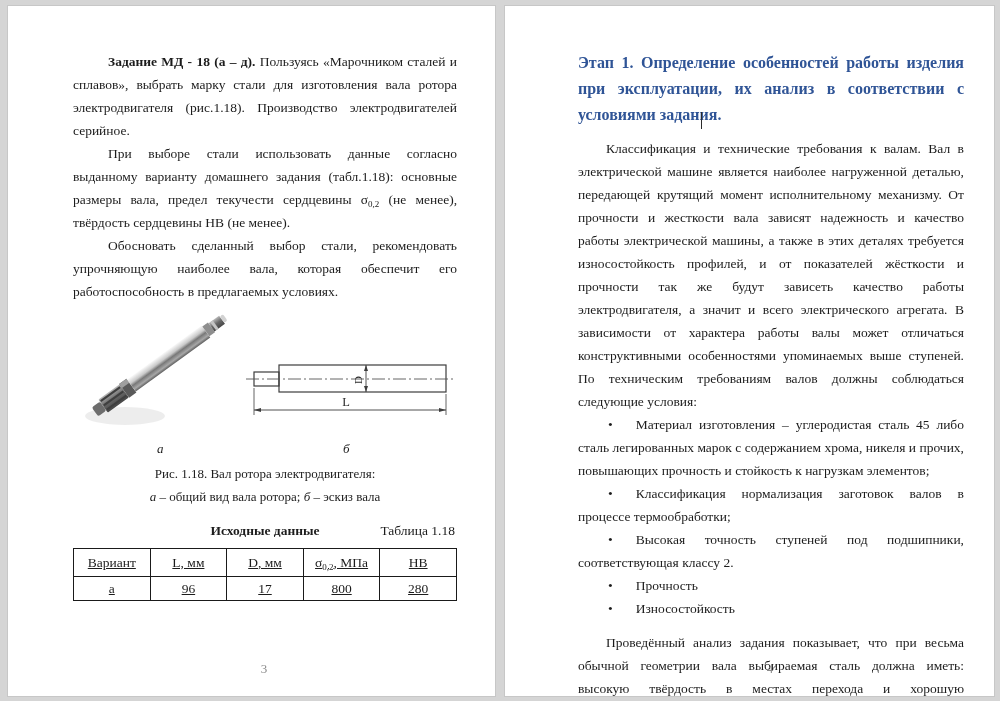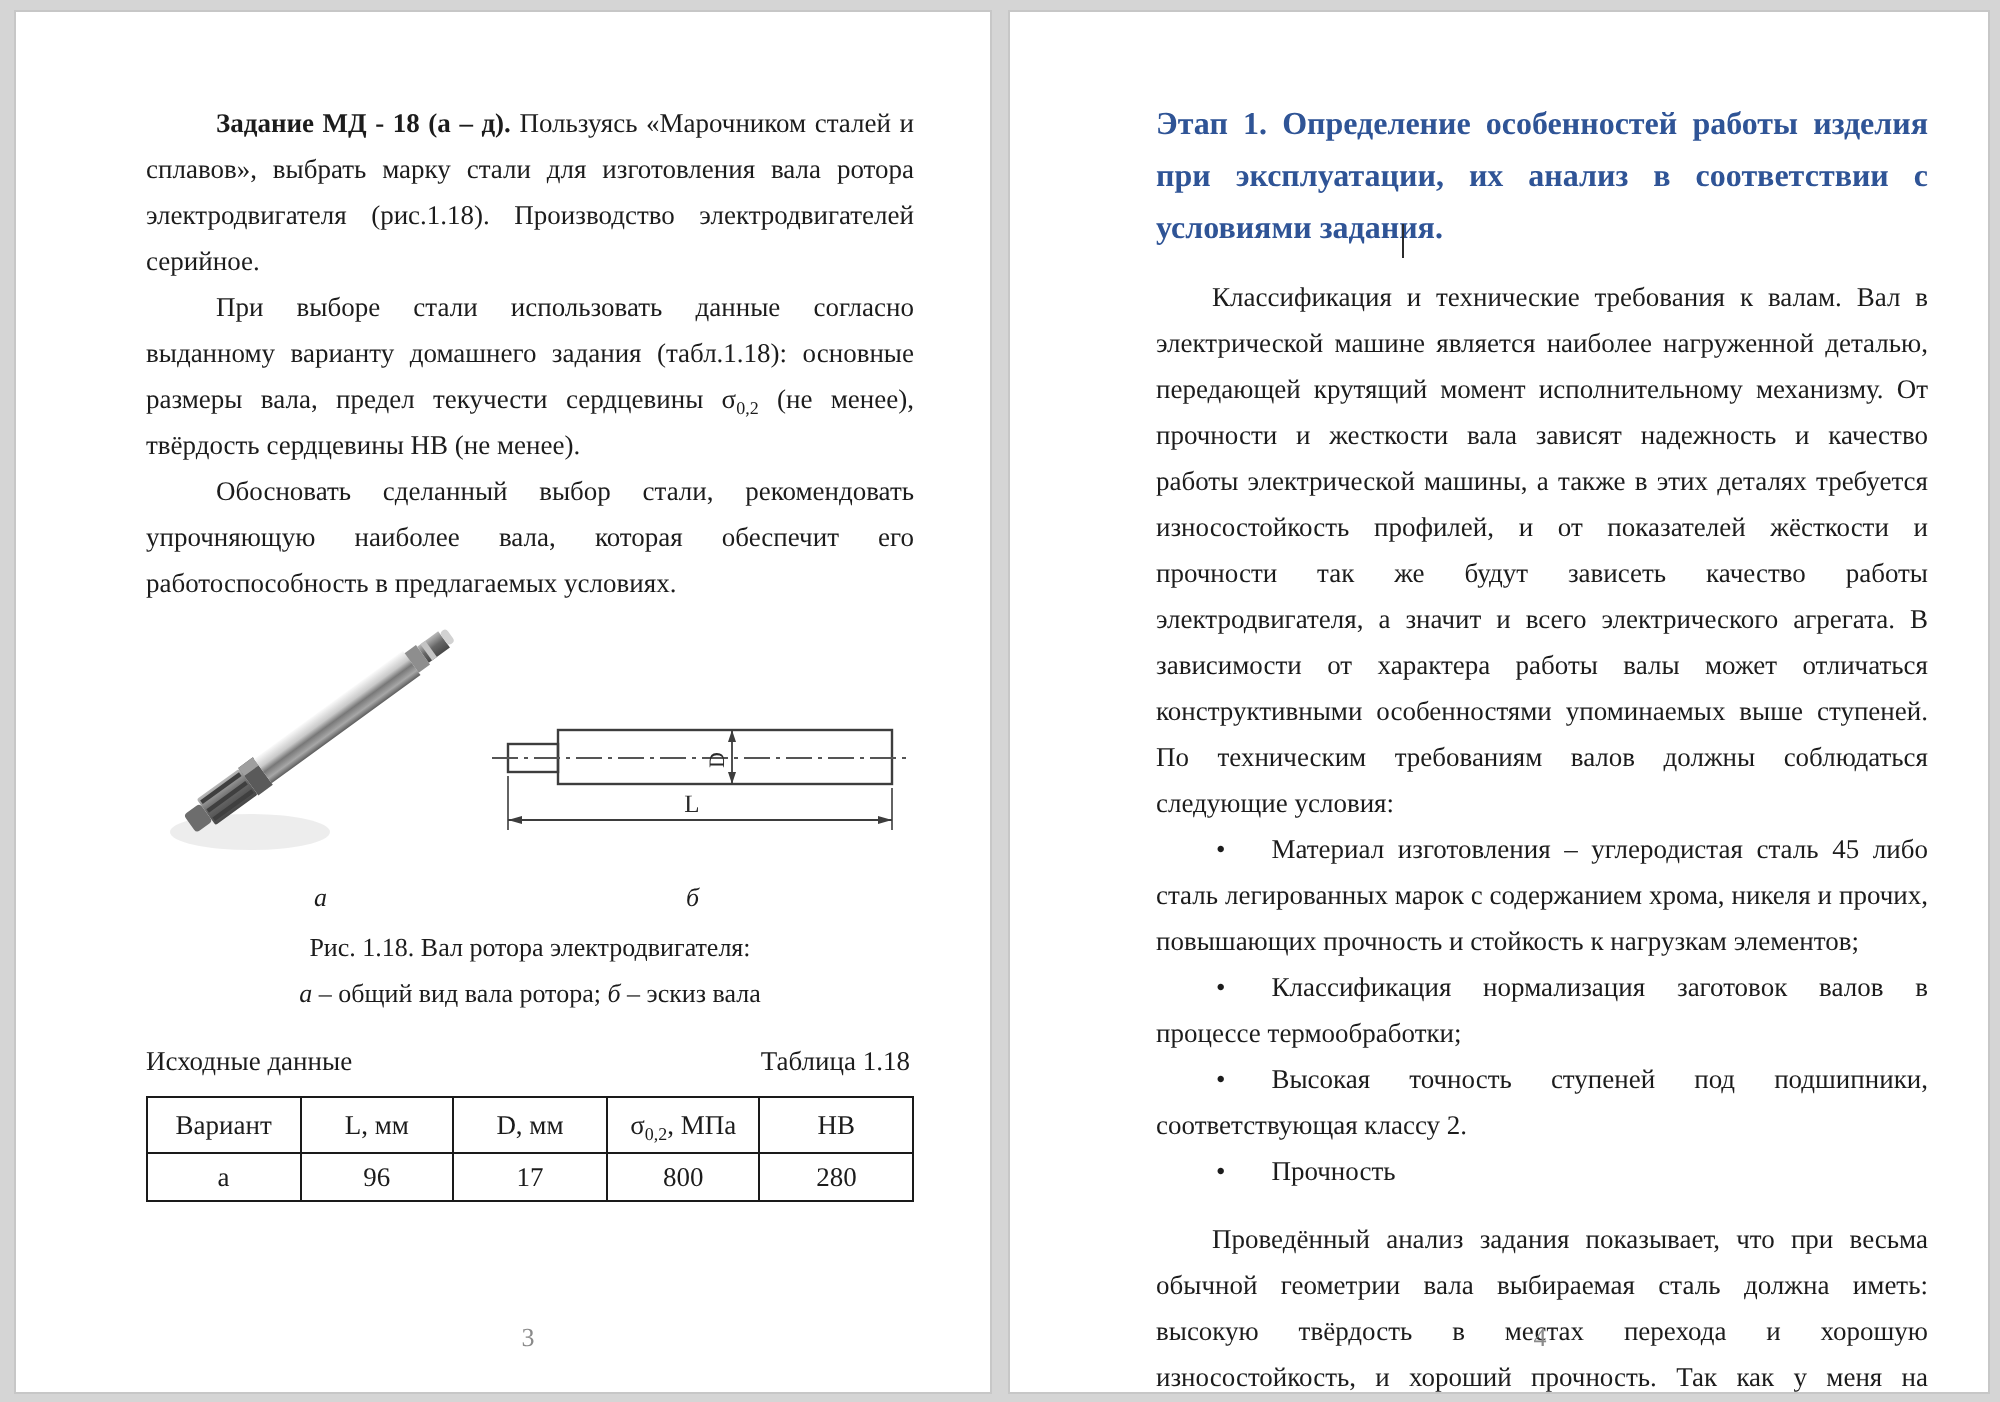--- a/index.html
+++ b/index.html
@@ -47,29 +47,29 @@
   .fig-labels{position:relative;height:21px;margin-top:9px;font-size:13px;}
   .fig-labels .fl{position:absolute;font-style:italic;}
   .fl-a{left:84px;}
   .fl-b{left:270px;}
   .caption{
     text-align:center;font-size:13px;line-height:22px;margin-top:1px;
   }
   .tbl-cap{
     position:relative;margin-top:15px;height:22px;font-size:13.5px;
   }
-  .tc-title{position:absolute;left:0;right:0;text-align:left;}
+  .tc-title{position:absolute;left:0;right:0;text-align:center;font-weight:bold;}
   .tc-num{position:absolute;right:2px;}
   table.data-table{
     width:100%;border-collapse:collapse;table-layout:fixed;
     font-size:13.5px;margin-top:3px;
   }
   table.data-table th,table.data-table td{
     border:1.5px solid #1a1a1a;text-align:center;vertical-align:middle;
-    padding:0;font-weight:normal;
+    padding:0;font-weight:normal;text-decoration:underline;
   }
   table.data-table th{height:28px;}
   table.data-table td{height:24px;}
   
   ul.blist{margin:0;padding:0;list-style:none;}
   ul.blist li{
     font-size:13.5px;line-height:23px;text-align:justify;text-indent:30px;
   }
   .btab{display:inline-block;width:23px;}
   .para.after-list{margin-top:11px;}
@@ -193,20 +193,21 @@
 
       <h1 class="doc-h just">Этап 1. Определение особенностей работы изделия при эксплуатации, их анализ в соответствии с условиями задания.</h1>
 
       <p class="para" style="text-indent:28px;">Классификация и технические требования к валам. Вал в электрической машине является наиболее нагруженной деталью, передающей крутящий момент исполнительному механизму. От прочности и жесткости вала зависят надежность и качество работы электрической машины, а также в этих деталях требуется износостойкость профилей, и от показателей жёсткости и прочности так же будут зависеть качество работы электродвигателя, а значит и всего электрического агрегата. В зависимости от характера работы валы может отличаться конструктивными особенностями упоминаемых выше ступеней. По техническим требованиям валов должны соблюдаться следующие условия:</p>
 
       <ul class="blist">
         <li><span>•</span><span class="btab"></span><span>Материал изготовления – углеродистая сталь 45 либо сталь легированных марок с содержанием хрома, никеля и прочих, повышающих прочность и стойкость к нагрузкам элементов;</span></li>
         <li><span>•</span><span class="btab"></span><span>Классификация нормализация заготовок валов в процессе термообработки;</span></li>
         <li><span>•</span><span class="btab"></span><span>Высокая точность ступеней под подшипники, соответствующая классу 2.</span></li>
         <li><span>•</span><span class="btab"></span><span>Прочность</span></li>
+        <li><span>•</span><span class="btab"></span><span>Износостойкость</span></li>
       </ul>
 
       <p class="para after-list" style="text-indent:28px;">Проведённый анализ задания показывает, что при весьма обычной геометрии вала выбираемая сталь должна иметь: высокую твёрдость в местах перехода и хорошую износостойкость, и хороший прочность. Так как у меня на исходных данных дано механические характеристики вала и анализировав требования к валам, я определил что надо использовать легированные стали. Теперь мне осталось определить точную марку стали и рекомендовать упрочняющую термическую обработку вала.</p>
     </div>
 
     <div class="text-cursor"></div>
 
     <div class="page-num page-num-r">4</div>
   </div>
 

